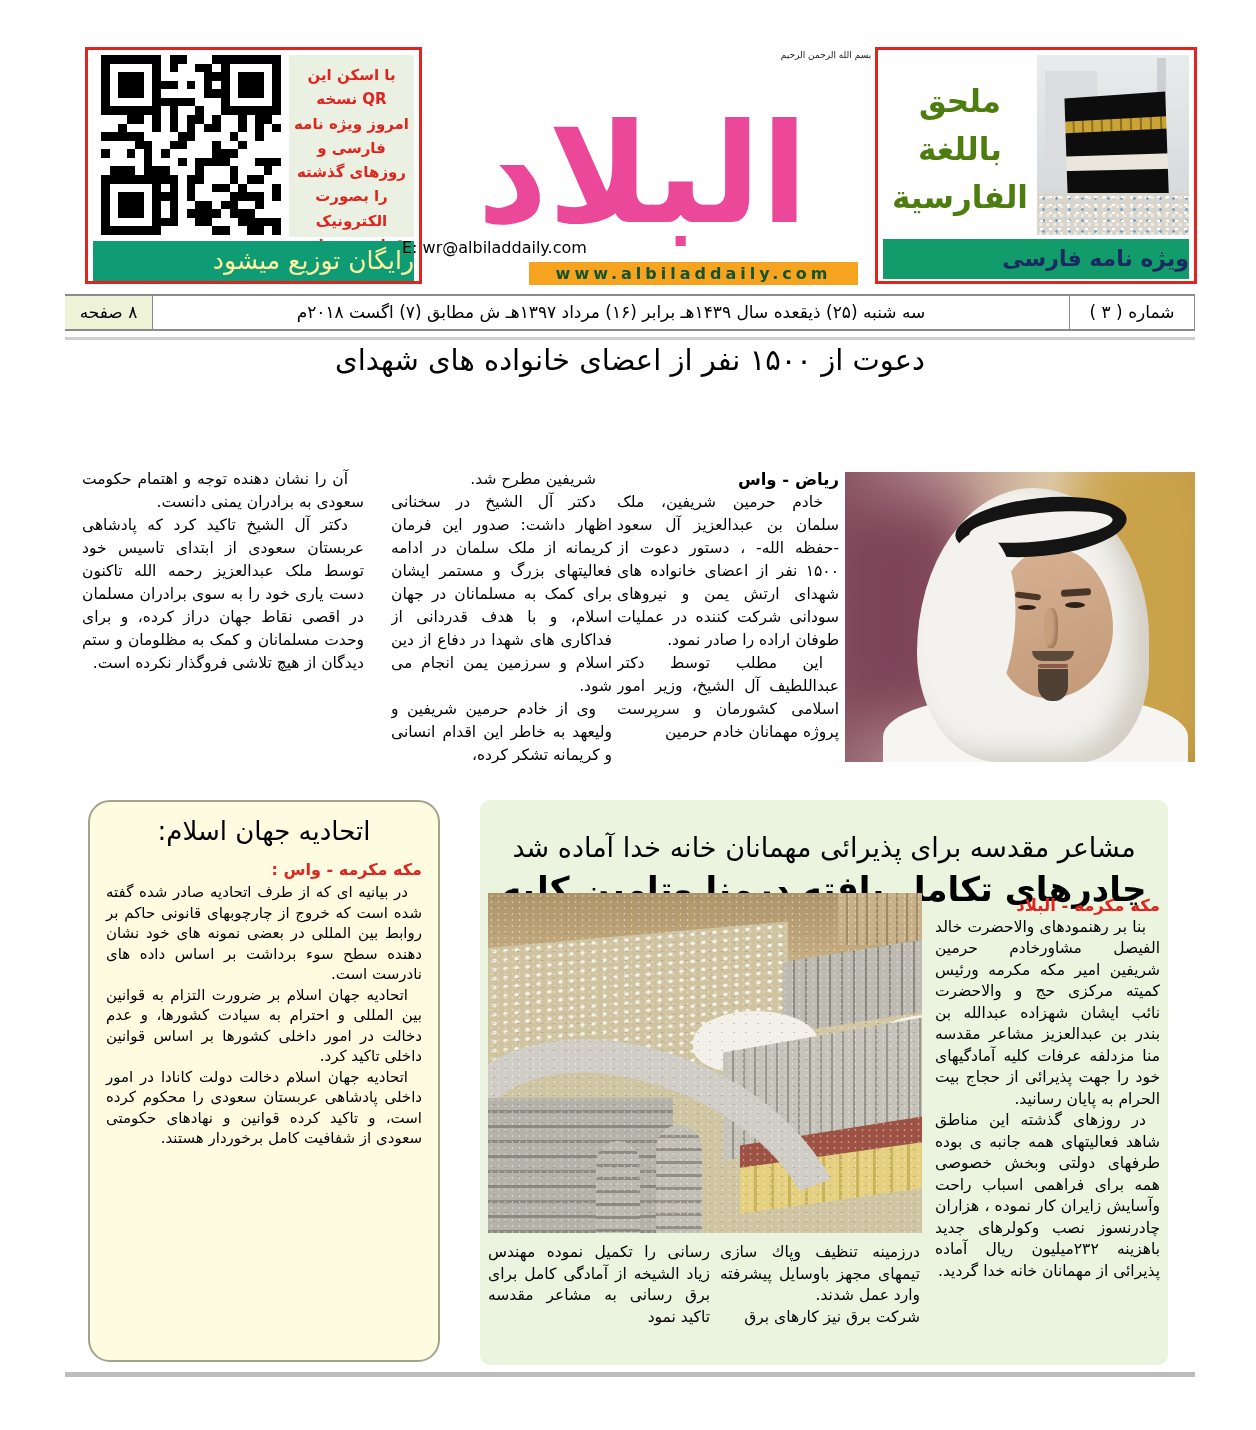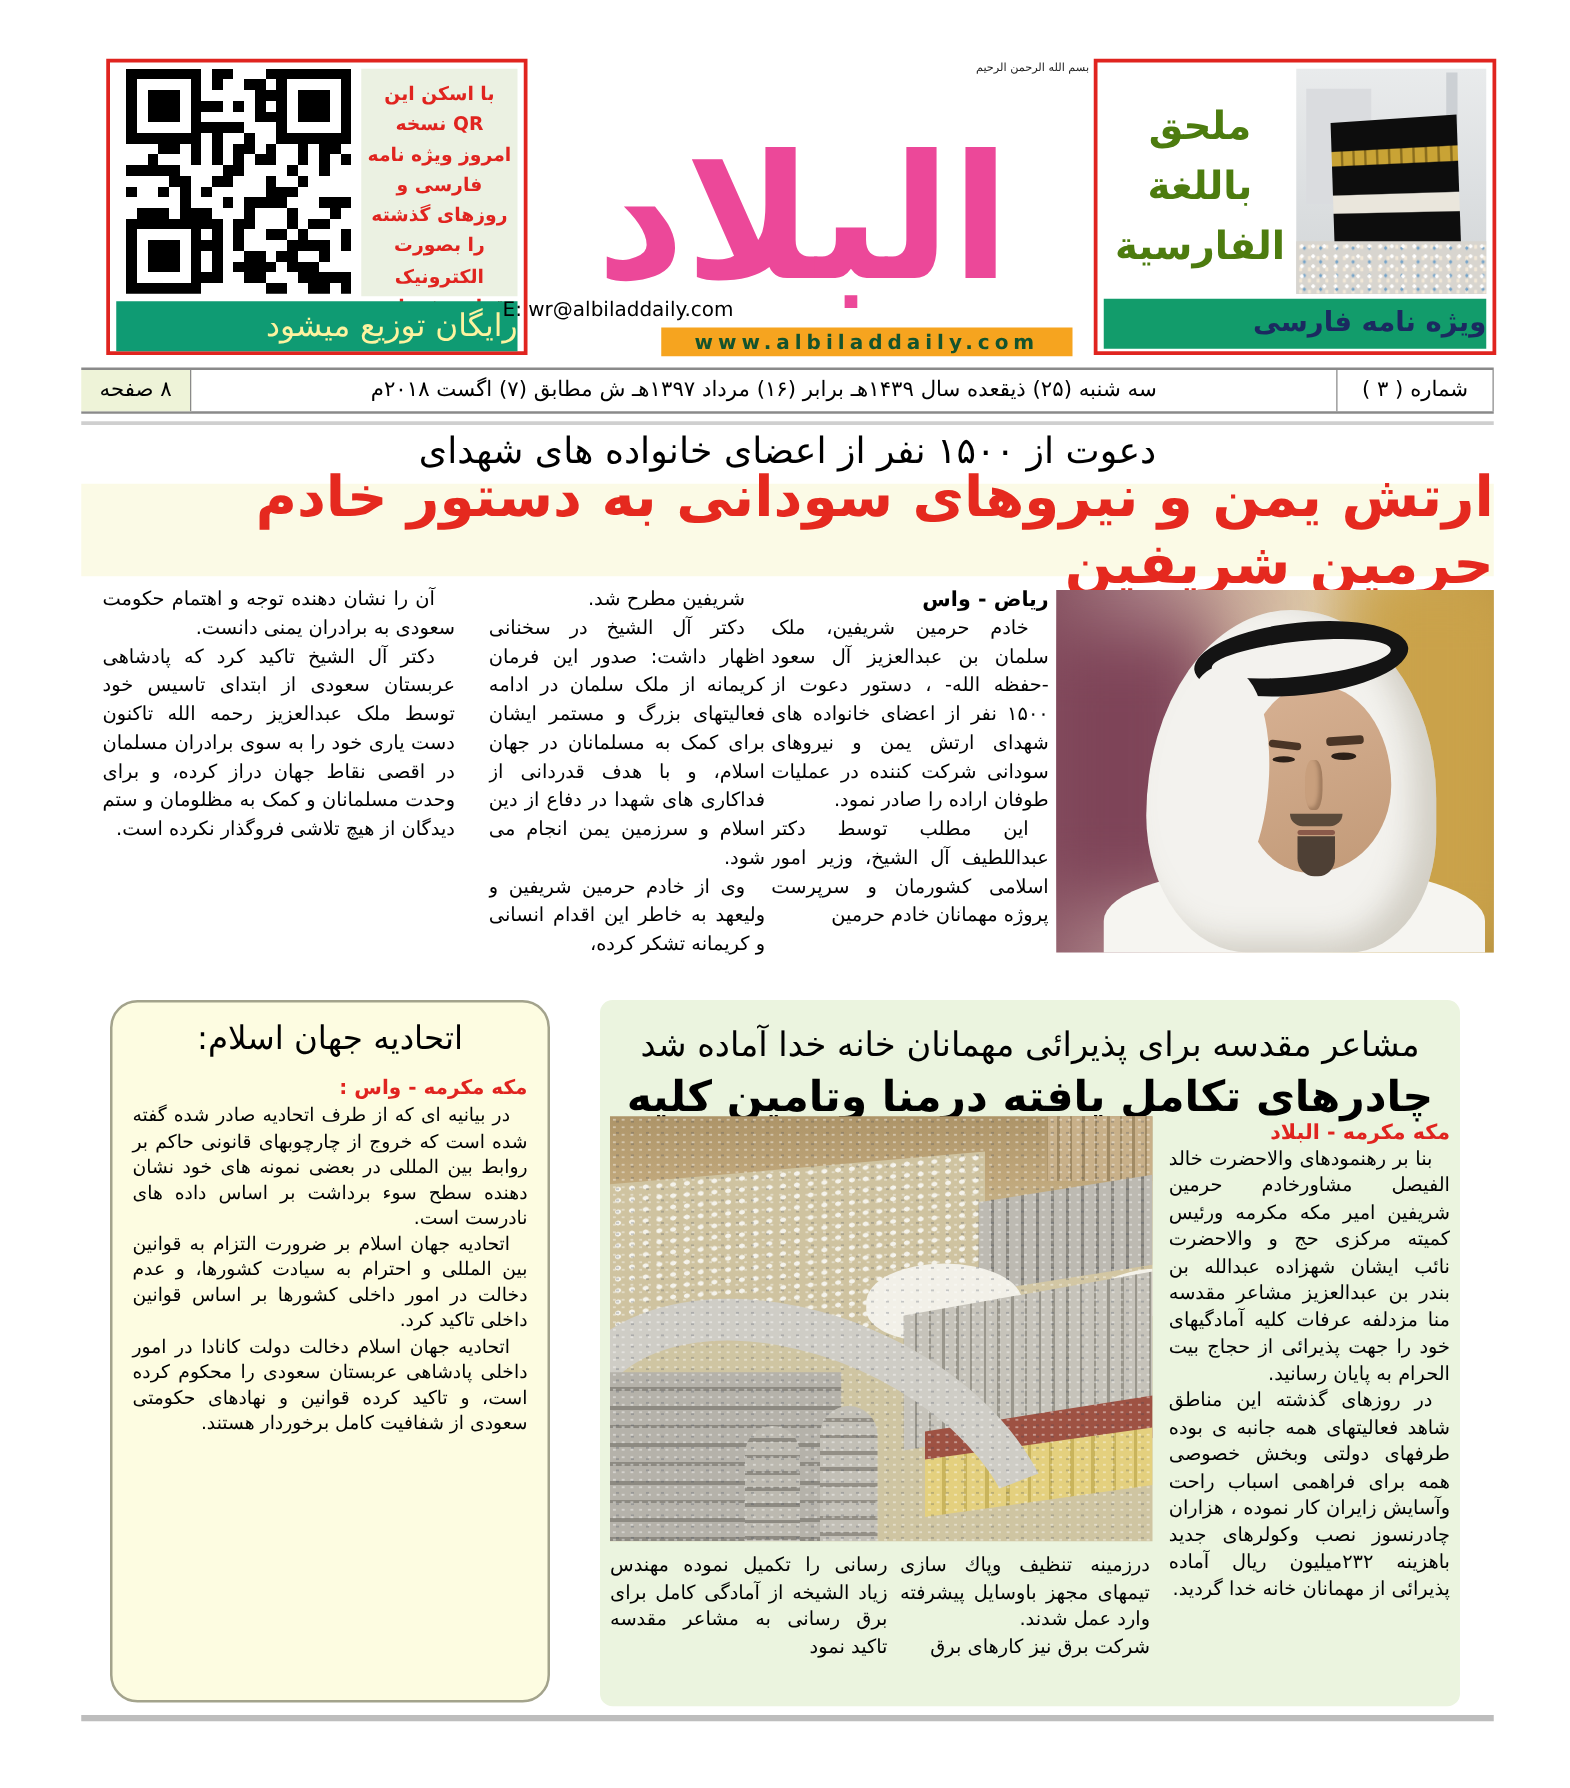--- a/index.html
+++ b/index.html
@@ -112,21 +112,21 @@
              direction:rtl}
   .union-kicker{font-size:26px;text-align:center;margin-bottom:12px}
   .union-headline{color:#0ea276;font-weight:bold;font-size:27px;line-height:1.5;
                   text-align:center;margin-bottom:12px}
   .union-box p{font-size:15px;line-height:20.5px;text-align:justify;text-indent:14px}
   .union-box p.dateline{font-size:16px;line-height:24px;text-indent:0}
 
   
   .hajj-panel{position:absolute;left:480px;top:800px;width:688px;height:565px;background:#ebf4df;
               border-radius:10px;direction:rtl}
-  .hajj-kicker{padding-top:21px;font-size:27px;text-align:center}
+  .hajj-kicker{padding-top:32px;font-size:27px;text-align:center}
   .hajj-headline{font-size:34px;font-weight:bold;text-align:center;margin-top:6px}
   .hajj-col{position:absolute;left:455px;top:95px;width:225px;height:448px;overflow:hidden;
             font-size:15.5px;line-height:21.5px;text-align:justify}
   .hajj-col p{text-indent:14px}
   .hajj-col p.dateline{text-indent:0}
   .hajj-cap-r{position:absolute;left:240px;top:442px;width:200px;height:112px;overflow:hidden;
               font-size:15.5px;line-height:21.5px;text-align:justify}
   .hajj-cap-l{position:absolute;left:8px;top:442px;width:222px;height:112px;overflow:hidden;
               font-size:15.5px;line-height:21.5px;text-align:justify}
 
@@ -338,21 +338,20 @@
   </div>
 
   <div class="date-bar">
     <div class="issue-cell">شماره ( ۳ )</div>
     <div class="date-cell">سه شنبه (۲۵) ذیقعده سال ۱۴۳۹هـ برابر (۱۶) مرداد ۱۳۹۷هـ ش مطابق (۷) اگست ۲۰۱۸م</div>
     <div class="pages-cell">۸ صفحه</div>
   </div>
   <div class="date-subline"></div>
 
   <div class="lead-kicker">دعوت از ۱۵۰۰ نفر از اعضای خانواده های شهدای</div>
-  <div class="lead-headline">ارتش یمن و نیروهای سودانی به دستور خادم حرمین شریفین</div>
 
   <div class="salman">
     <div class="s-blob1"></div>
     <div class="s-blob2"></div>
     <div class="s-shoulder"></div>
     <div class="s-ghutra"></div>
     <div class="s-face"></div>
     <div class="s-agal"></div>
     <div class="s-fold"></div>
     <div class="s-browl"></div>

